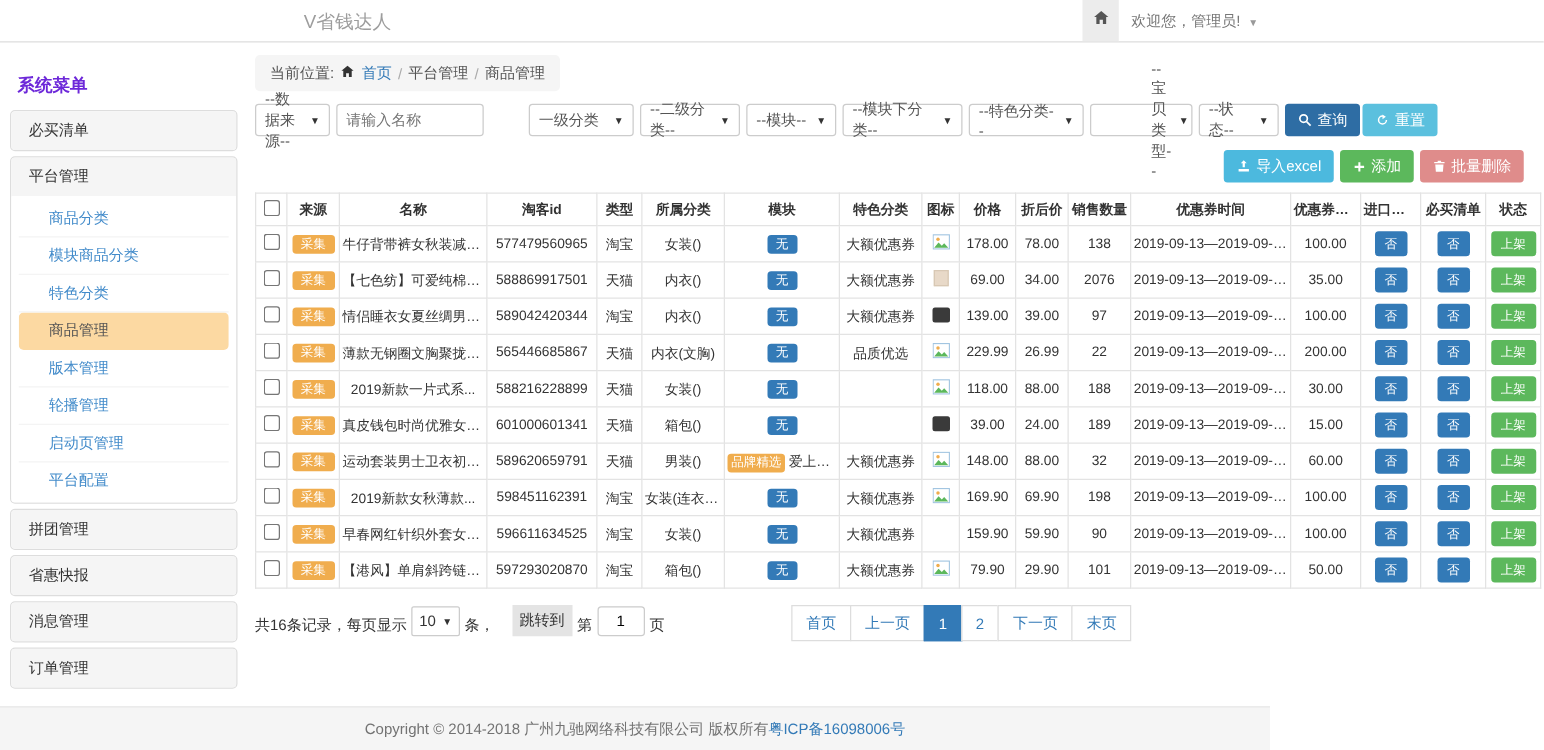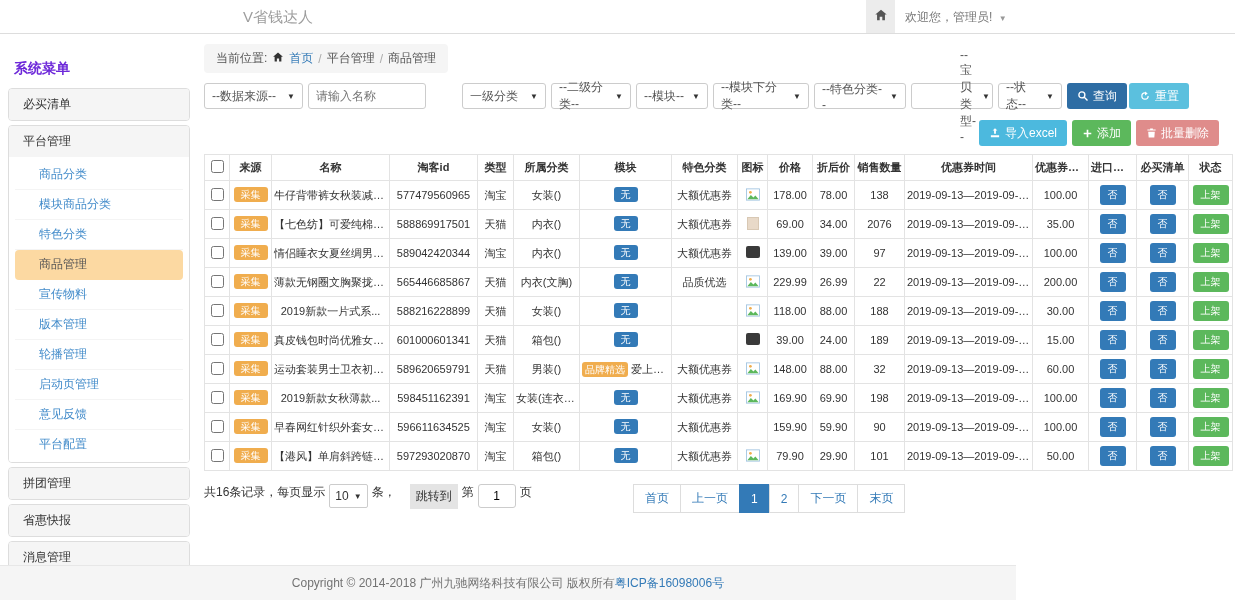--- a/index.html
+++ b/index.html
@@ -61,21 +61,21 @@
   .badge-none { background:#337ab7; color:#fff; border-radius:3px; padding:2px 7px; font-size:10px; cursor:pointer; }
   .badge-mod { background:#f0ad4e; color:#fff; border-radius:3px; padding:2px 3px; font-size:10px; }
   .mini-btn { border:none; border-radius:3px; color:#fff; font-size:10px; padding:3px 8px; cursor:pointer; }
   .mini-blue { background:#337ab7; }
   .mini-green { background:#5cb85c; }
   .thumb-dark { display:inline-block; width:14px; height:12px; background:#3a3a3a; border-radius:2px; }
   .thumb-beige { display:inline-block; width:12px; height:13px; background:#e8d9c8; border:1px solid #d8c8b4; }
 
   
   .pager-row { margin-top:13px; position:relative; height:28px; font-size:12px; color:#333; }
-  .pager-left { display:flex; align-items:flex-start; gap:4px; }
+  .pager-left { display:flex; align-items:flex-end; gap:4px; }
   .pp-select { height:24px; border:1px solid #ccc; border-radius:2px; background:#fff;
     display:inline-flex; align-items:center; padding:0 5px; gap:5px; cursor:pointer; }
   .pp-select .car { font-size:8px; }
   .jump-btn { background:#e4e4e4; border:none; border-radius:0; padding:4px 6px; font-size:12px;
     color:#333; margin-left:10px; cursor:pointer; }
   .page-input { width:38px; height:24px; border:1px solid #ccc; border-radius:3px; text-align:center;
     font-size:12px; outline:none; }
   .page-btns { position:absolute; left:430px; top:0; display:inline-flex; }
   .pg { border:1px solid #ddd; background:#fff; color:#337ab7; font-size:12px; padding:5px 11px;
     margin-left:-1px; cursor:pointer; }
@@ -111,25 +111,23 @@
       <div class="panel">
         <div class="panel-head">必买清单</div>
       </div>
       <div class="panel">
         <div class="panel-head">平台管理</div>
         <div class="panel-body">
           <div class="sub-item">商品分类</div>
           <div class="sub-item">模块商品分类</div>
           <div class="sub-item">特色分类</div>
           <div class="sub-item active">商品管理</div>
-          <div class="sub-item">宣传物料</div>
           <div class="sub-item">版本管理</div>
           <div class="sub-item">轮播管理</div>
           <div class="sub-item">启动页管理</div>
-          <div class="sub-item">意见反馈</div>
           <div class="sub-item">平台配置</div>
         </div>
       </div>
       <div class="panel">
         <div class="panel-head">拼团管理</div>
       </div>
       <div class="panel">
         <div class="panel-head">省惠快报</div>
       </div>
       <div class="panel">
@@ -152,21 +150,21 @@
     </span>
     <span class="link">首页</span>
     <span class="sep">/</span>
     <span>平台管理</span>
     <span class="sep">/</span>
     <span>商品管理</span>
   </div>
 
   <div class="filter-row" id="filter-bar">
 
-    <div class="sel" style="width: 99px;">
+    <div class="sel" style="width: 60px; justify-content: center;">
         <span>--数据来源--</span>
         <span class="car">▼</span>
       </div>
       <input class="txt-input" placeholder="请输入名称" style="width: 118px;">
       <span class="spacer30"></span>
       <div class="sel" style="width: 84px;">
         <span>一级分类</span>
         <span class="car">▼</span>
       </div>
       <div class="sel" style="width: 80px;">

